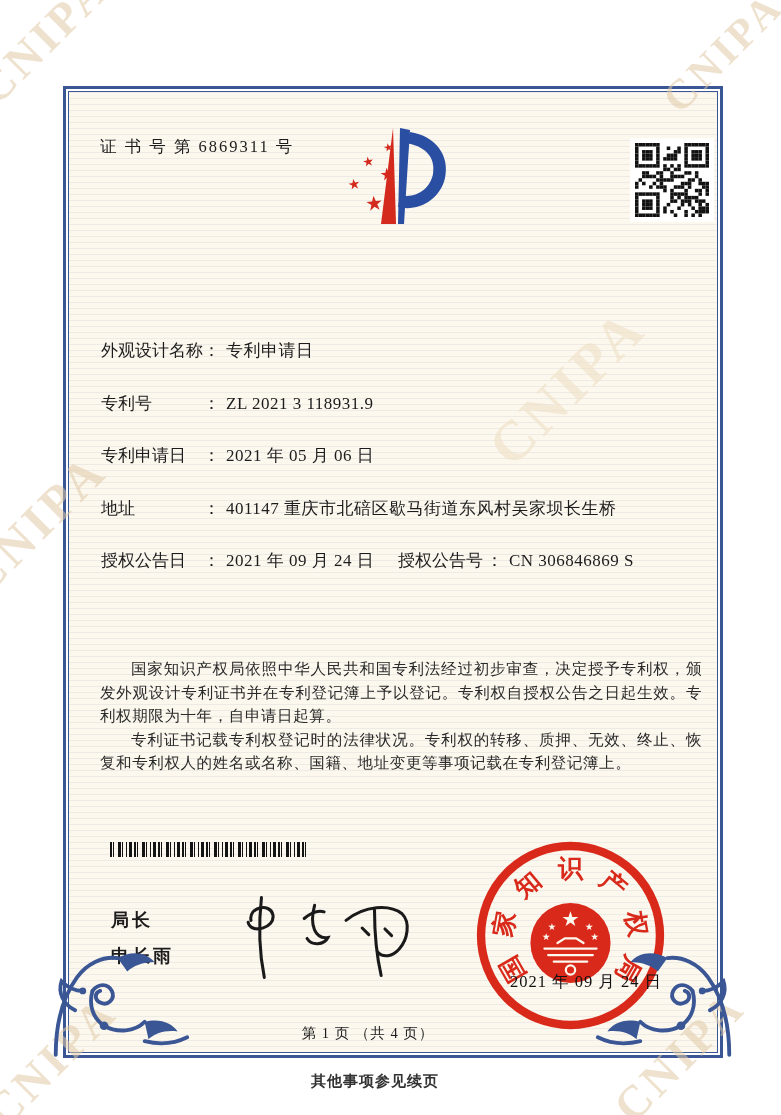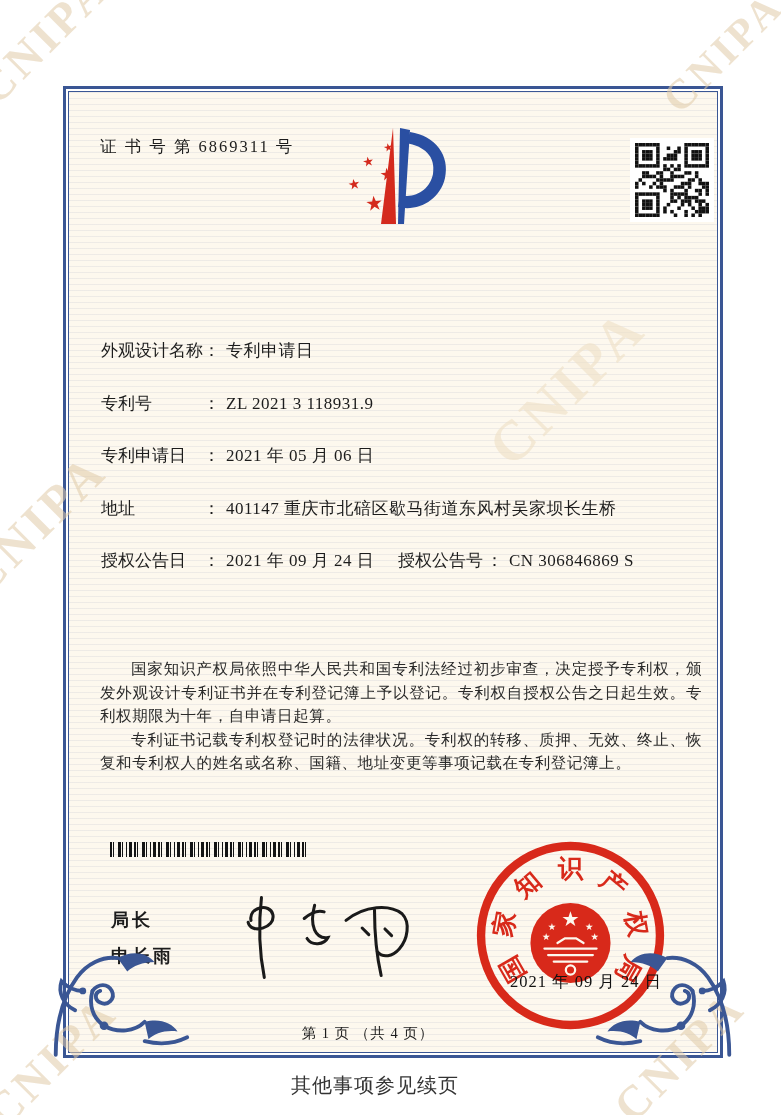--- a/index.html
+++ b/index.html
@@ -74,21 +74,21 @@
     font-family:"Liberation Sans","DejaVu Sans",sans-serif; letter-spacing:3px;}
   .signature{left:232px; top:890px;}
   
   .seal{left:468px; top:833px;}
   .seal-char{font-size:27px; font-weight:bold; fill:#d8291a;
     font-family:"Liberation Serif","DejaVu Serif",serif;}
   .seal-date{left:480px; top:971px; width:212px; text-align:center; font-size:16.5px;
     color:#111; letter-spacing:1px; white-space:nowrap;}
   
   .page-ind{left:268px; top:1024px; width:200px; text-align:center; font-size:14.5px; letter-spacing:1px;}
-  .cont-note{left:275px; top:1072px; width:200px; text-align:center; font-size:20px; color:#333; letter-spacing:1px;}
+  .cont-note{left:275px; top:1072px; width:200px; text-align:center; font-size:15px; color:#333; letter-spacing:1px;font-weight:bold;}
   .flourish{pointer-events:none;}
   .flourish-l{left:48px; top:948px;}
   .flourish-r{left:592px; top:948px; transform:scaleX(-1);}
 </style>
 </head>
 <body>
 
 <div class="page">
 
   <span class="wm wm1">CNIPA</span>

